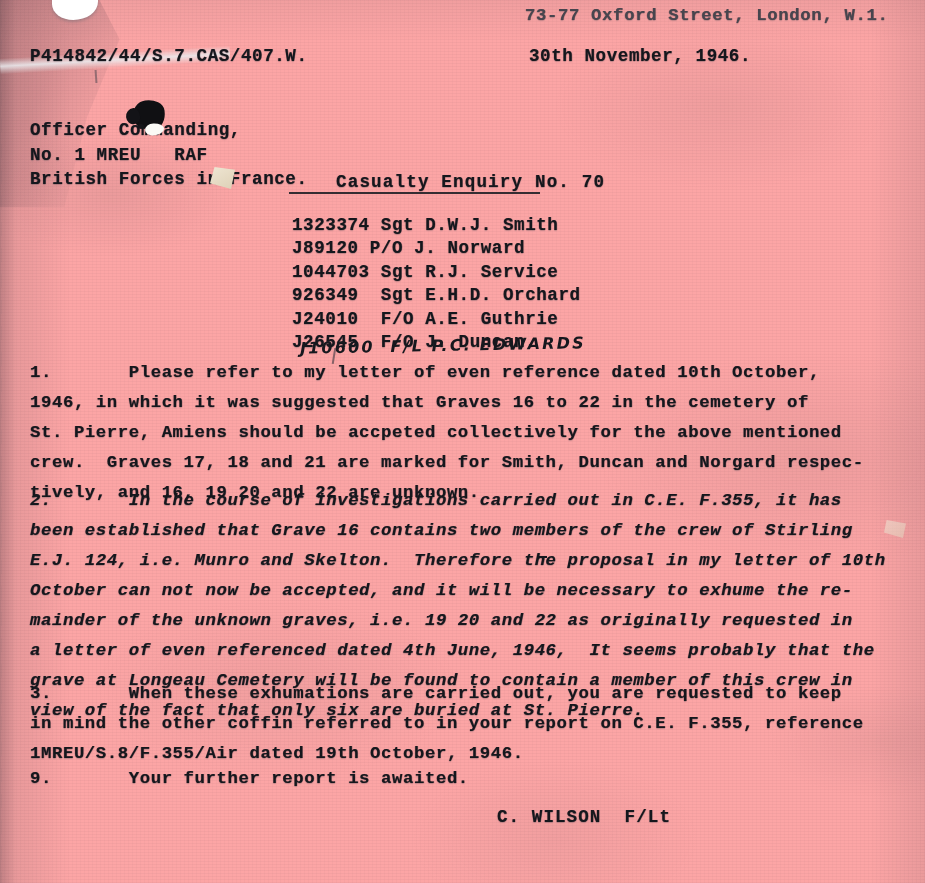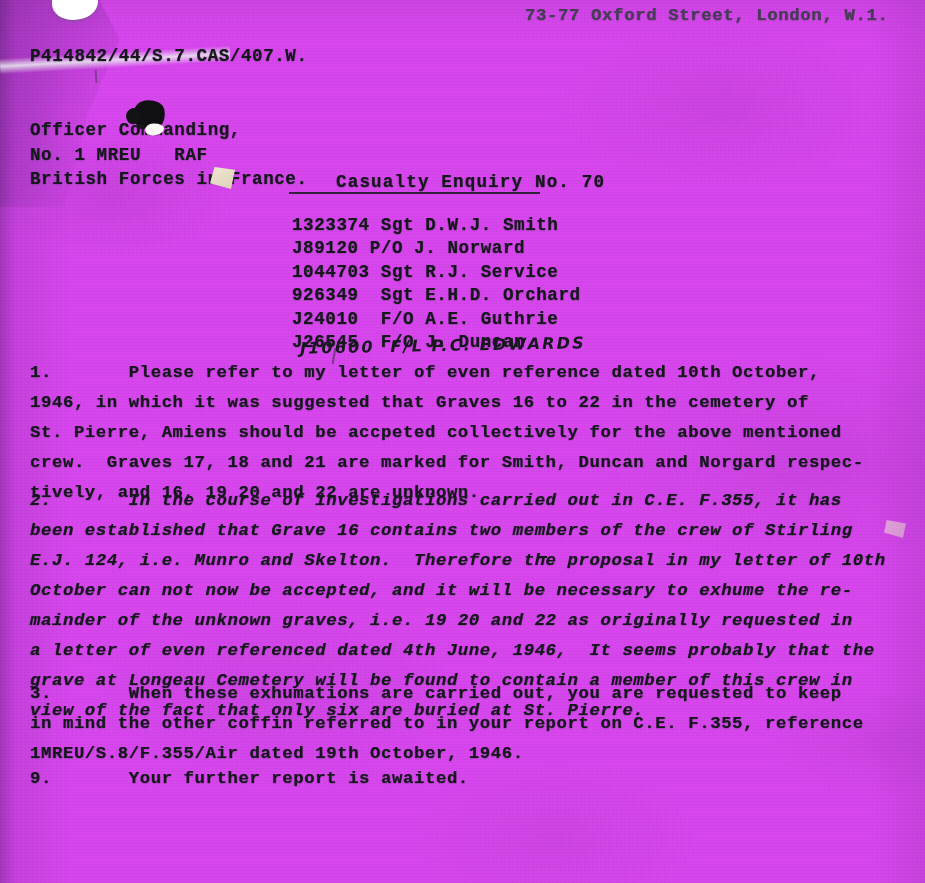--- a/index.html
+++ b/index.html
@@ -5,21 +5,21 @@
   html, body {
     margin: 0;
     padding: 0;
     background: #ffffff;
   }
   #page {
     position: relative;
     width: 925px;
     height: 883px;
     overflow: hidden;
-    background-color: #d946ef;
+    background-color: #fca5a5;
     font-family: "Liberation Mono", "DejaVu Sans Mono", monospace;
     color: #12141a;
   }
 
   
   .tex {
     position: absolute;
     inset: 0;
     pointer-events: none;
   }
@@ -247,20 +247,21 @@
   <div class="edge-tear-left"></div>
   <div class="corner-fold"></div>
   <div class="corner-notch"></div>
   <div class="corner-streak"></div>
   <div class="pen-tick2"></div>
 
   <div class="txt letterhead">73-77 Oxford Street, London, W.1.</div>
 
   <div class="txt ref-no">P414842/44/S.7.CAS/407.W.</div>
 
+  <div class="txt date-line">30th November, 1946.</div>
 
   <div class="txt addressee">Officer Commanding,
 No. 1 MREU   RAF
 British Forces in France.</div>
   <div class="ink-blot"></div>
   <div class="ink-speck"></div>
 
   <div class="paper-frag"></div>
   <div class="txt enq-title">Casualty Enquiry No. 70</div>
   <div class="enq-underline"></div>
@@ -288,15 +289,16 @@
 mainder of the unknown graves, i.e. 19 20 and 22 as originally requested in
 a letter of even referenced dated 4th June, 1946,  It seems probably that the
 grave at Longeau Cemetery will be found to contain a member of this crew in
 view of the fact that only six are buried at St. Pierre.</div>
   <div class="strike-mark"></div>
   <div class="txt body para-3">3.       When these exhumations are carried out, you are requested to keep
 in mind the other coffin referred to in your report on C.E. F.355, reference
 1MREU/S.8/F.355/Air dated 19th October, 1946.</div>
   <div class="txt body para-4">9.       Your further report is awaited.</div>
 
+  <div class="txt signature">C. WILSON  F/Lt</div>
 
   <div class="frag-right"></div>
 </div>
 
 </body></html>

